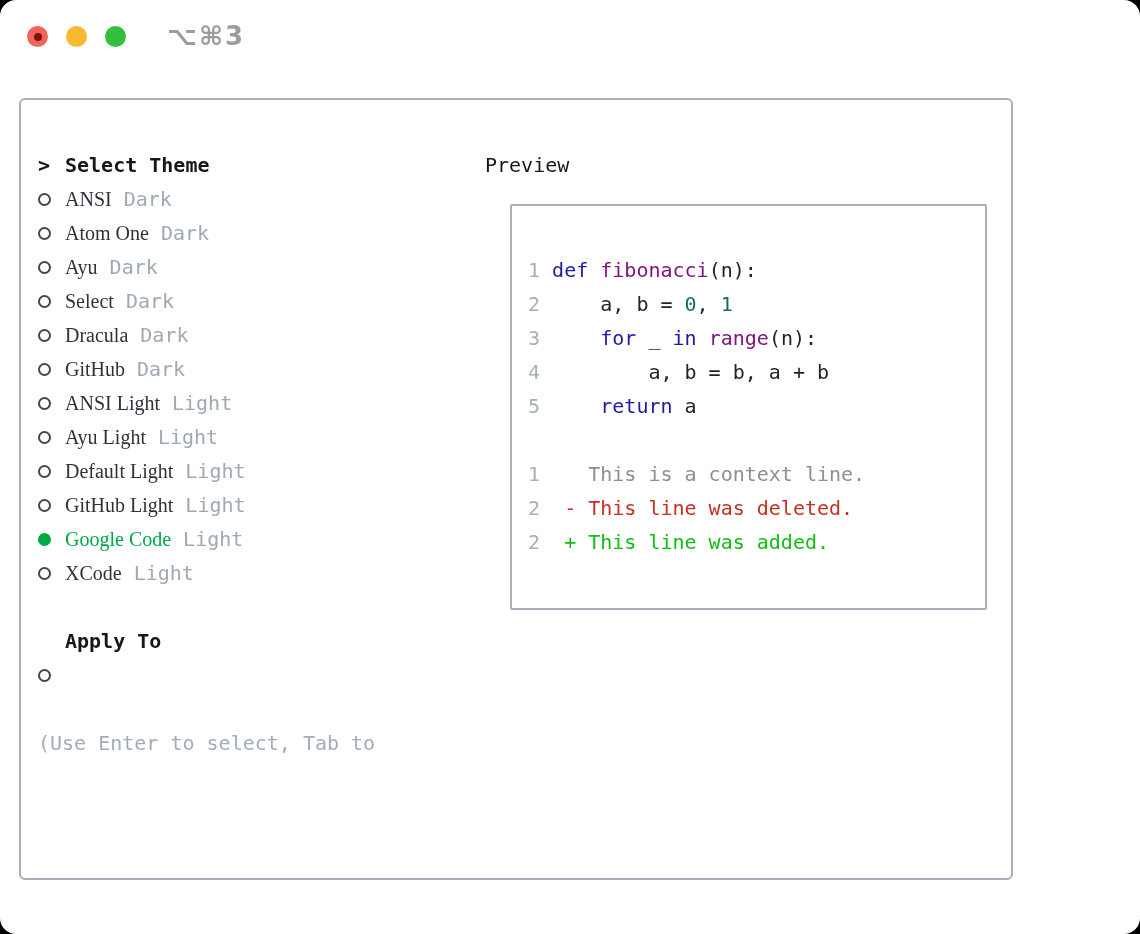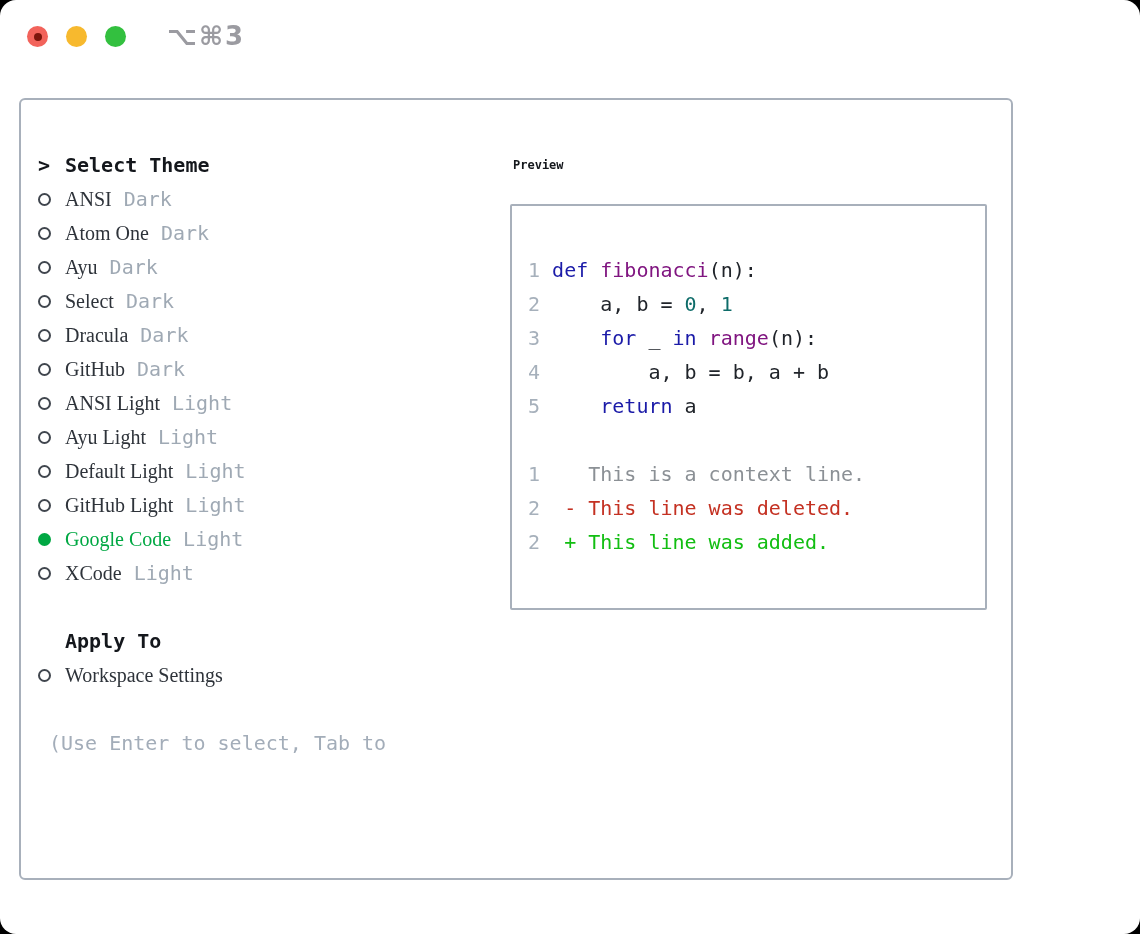--- a/index.html
+++ b/index.html
@@ -55,26 +55,26 @@
     width:13px;height:13px;box-sizing:border-box;border:2px solid #40464e;
     border-radius:50%;margin-right:14px;flex:0 0 auto;
   }
   .selected .bullet{background:var(--accent-green);border-color:var(--accent-green);}
   .bullet-space{width:27px;flex:0 0 auto;}
   .prompt{width:27px;flex:0 0 auto;font-weight:bold;color:var(--heading);}
   .header-text{font-weight:bold;color:var(--heading);}
   .name{color:var(--text-dark);font-family:Liberation Serif, serif;}
   .selected .name{color:var(--accent-green);}
   .variant{color:var(--muted);margin-left:12px;}
-  .help-row{color:var(--help-gray);margin-left:11px;}
+  .help-row{color:var(--help-gray);}
   .blank{height:34px;}
   
   .preview-title{
-    position:absolute;left:492px;top:48px;height:34px;line-height:34px;
-    font-size:12px;font-weight:bold;color:var(--heading);
+    position:absolute;left:464px;top:48px;height:34px;line-height:34px;
+    font-size:20px;font-weight:normal;color:var(--heading);
   }
   .preview-box{
     position:absolute;left:489px;top:104px;width:477px;height:406px;
     border:2px solid var(--border-gray);box-sizing:border-box;border-radius:2px;
     padding:47px 0 0 16px;overflow:hidden;background:#fff;
   }
   .cl{height:34px;line-height:34px;font-size:20px;white-space:pre;}
   .t-num{color:var(--line-num);}
   .t-kw{color:var(--kw-blue);}
   .t-fn{color:var(--fn-purple);}
@@ -122,21 +122,21 @@
         </div>
 
       <div class="row blank"></div>
 
       <div class="row">
         <span class="bullet-space"></span>
         <span class="header-text">Apply To</span>
       </div>
 
       <div id="apply-options">
-          <div class="row"><span class="bullet"></span><span class="name">Workspace Settings</span></div>
+          <div class="row"><span class="bullet"></span></div>
         </div>
 
       <div class="row blank"></div>
 
       <div class="help">
         <div class="row help-row">(Use Enter to select, Tab to</div>
       </div>
     </div>
 
     <div class="preview-title">Preview</div>

